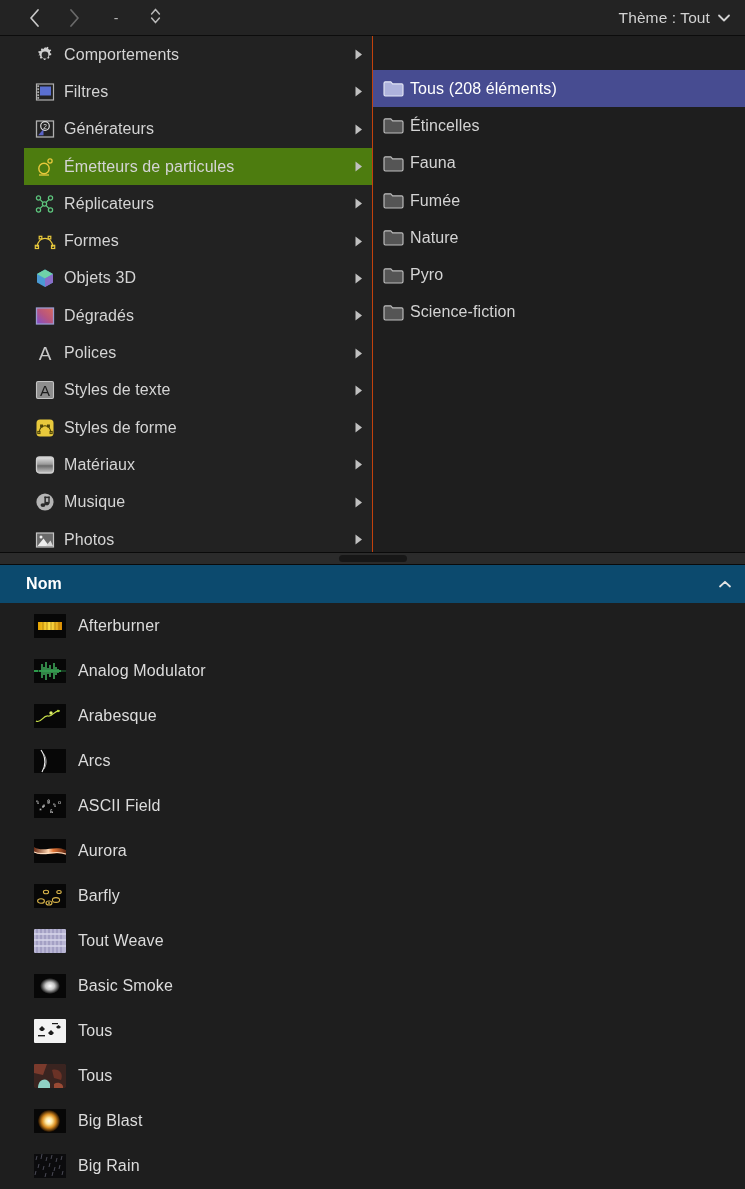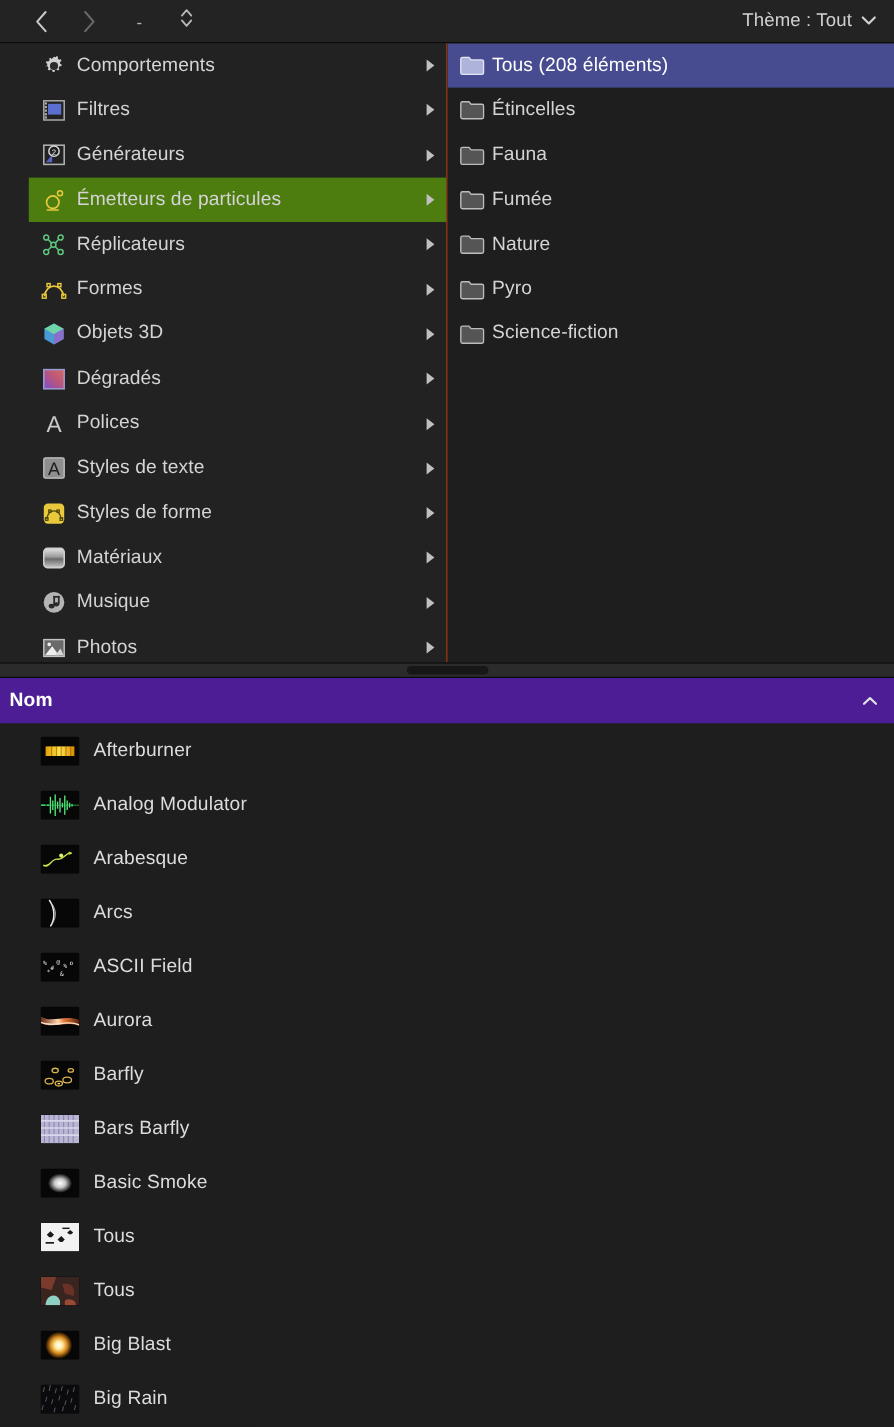--- a/index.html
+++ b/index.html
@@ -51,21 +51,21 @@
     display:flex; position:relative; background:#1e1e1e;
     overflow:hidden;
   }
   .pane-left {
     width:373px; flex:0 0 373px;
     border-right:1px solid #c2410c;
     background:#222;
     overflow:hidden;
     padding-left:24px;
   }
-  .pane-right { flex:1; background:#1e1e1e; overflow:hidden; }
+  .pane-right { flex:1; background:#1e1e1e; overflow:hidden;margin-top:34px; }
 
   .cat-row {
     height:37.3px;
     display:flex; align-items:center;
     padding-left:9px; padding-right:8px;
     cursor:pointer; position:relative;
   }
   .cat-row.selected { background:#4d7c0f; }
   .cat-ico {
     width:24px; height:24px; flex:0 0 24px;
@@ -97,23 +97,23 @@
     display:flex; align-items:center; justify-content:center;
     cursor:ns-resize; position:relative;
   }
   .grip {
     width:68px; height:7px; border-radius:4px; background:#171717;
   }
 
   
   .name-header {
     flex:0 0 38px; height:38px;
-    background:#4c1d95;
+    background:#0c4a6e;
     display:flex; align-items:center;
-    padding:0 12px 0 8px;
+    padding:0 12px 0 26px;
     cursor:pointer;
   }
   .name-header-label { font-size:16px; color:#fff; font-weight:bold; letter-spacing:.1px; }
   .sort-arrow { margin-left:auto; display:flex; align-items:center; }
 
   
   .asset-list { flex:1 1 auto; overflow:hidden; background:#1e1e1e; }
   .asset-row {
     height:45px; display:flex; align-items:center;
     padding-left:34px; cursor:pointer;
@@ -604,21 +604,21 @@
           <svg width="32" height="24" viewBox="0 0 32 24" preserveAspectRatio="none">
             <rect width="32" height="24" fill="#b9b6d4"></rect>
             <g stroke="#8e8ab4" stroke-width="1">
               <path d="M3 0v24M7 0v24M11 0v24M15 0v24M19 0v24M23 0v24M27 0v24"></path>
             </g>
             <g stroke="#d8d6ea" stroke-width="1.4">
               <path d="M0 5h32M0 11h32M0 17h32"></path>
             </g>
           </svg>
         </span>
-        <span class="asset-label">Bars Barfly</span>
+        <span class="asset-label">Tout Weave</span>
       </div>
       <div class="asset-row">
         <span class="thumb">
           <svg width="32" height="24" viewBox="0 0 32 24" preserveAspectRatio="none">
             <rect width="32" height="24" fill="#070707"></rect>
             <defs>
               <radialGradient id="t3">
                 <stop offset="0" stop-color="#ffffff"></stop>
                 <stop offset=".45" stop-color="#c8c8c8"></stop>
                 <stop offset="1" stop-color="#070707"></stop>

